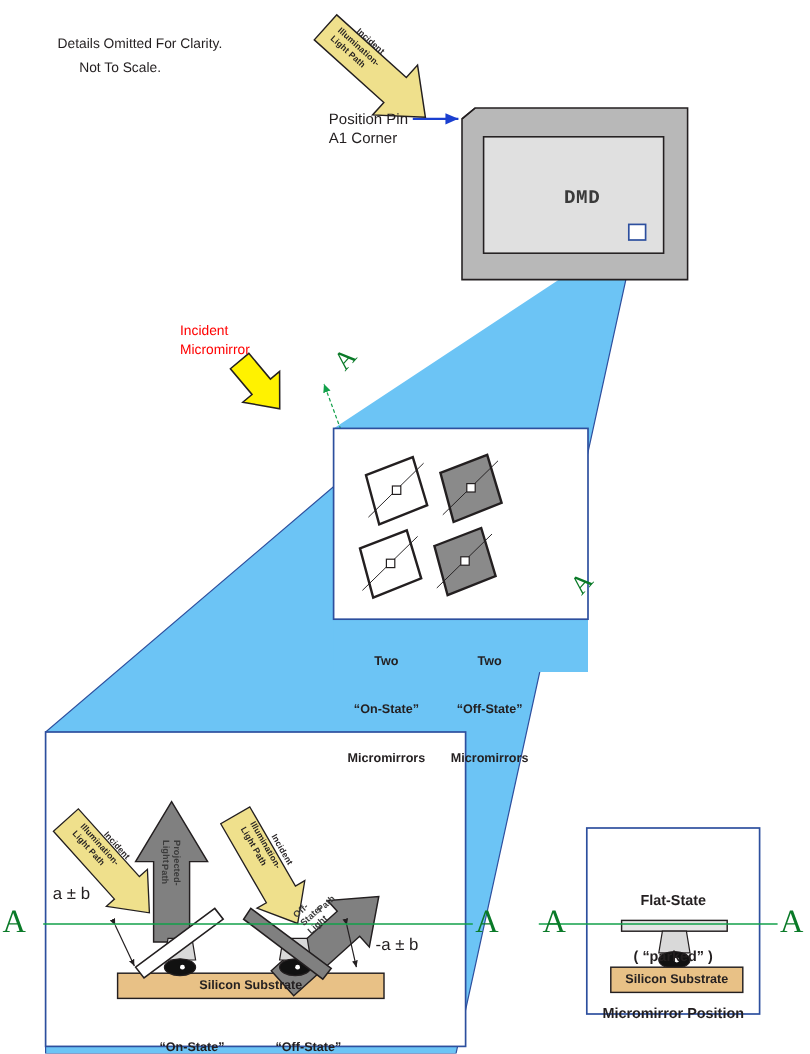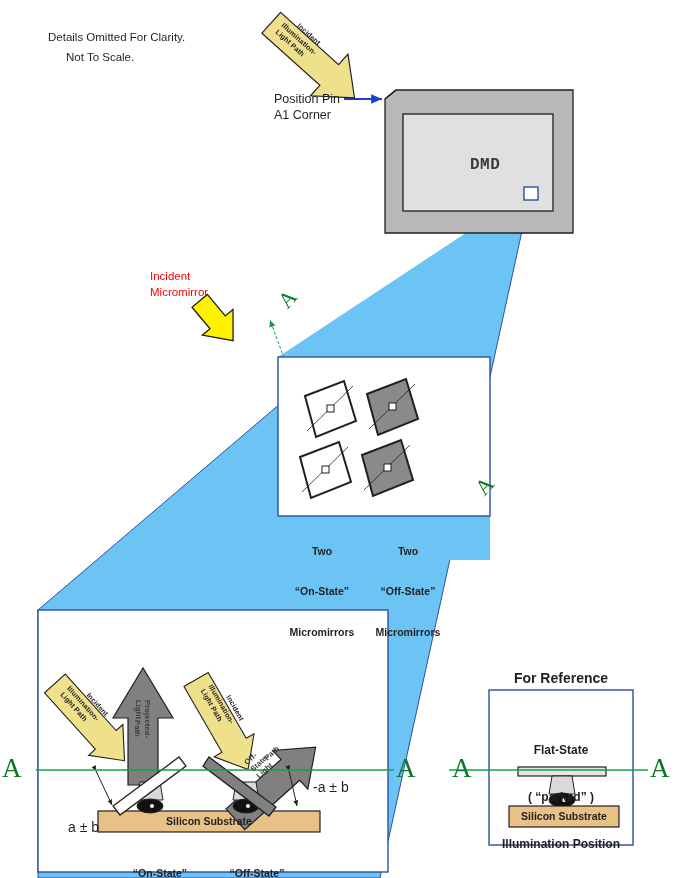--- a/index.html
+++ b/index.html
@@ -202,40 +202,39 @@
   <div style="position:absolute;left:222px;top:676px;transform:rotate(60deg);transform-origin:0 0;">
     <div class="arrlabel" style="position:absolute;left:20px;top:0px;">Incident</div>
     <div class="arrlabel" style="position:absolute;left:2px;top:10px;">Illumination-Light Path</div>
   </div>
 
   <div style="position:absolute;left:246px;top:773px;transform:rotate(-42deg);transform-origin:0 0;">
     <div class="arrlabel2" style="position:absolute;left:6px;top:-12px;">Off-State-Light</div>
     <div class="arrlabel2" style="position:absolute;left:24px;top:-2px;">Path</div>
   </div>
 
-  <div class="txt angle" style="left:44px;top:819px;margin-left:24px;">a ± b</div>
+  <div class="txt angle" style="left:44px;top:736px;">a ± b</div>
   <div class="txt angle" style="left:313px;top:779px;">-a ± b</div>
 
   <div class="txt subst" style="left:98px;top:815px;width:222px;">Silicon Substrate</div>
   <div class="txt subst" style="left:509px;top:810px;width:110px;">Silicon Substrate</div>
 
   <div class="txt statecap" style="left:108px;top:840px;width:104px;">
     <div>“On-State”</div>
     
   </div>
   <div class="txt statecap" style="left:205px;top:840px;width:104px;">
     <div>“Off-State”</div>
     
   </div>
 
-  <div class="txt refhead" style="left:489px;top:670px;width:144px;">For Reference</div>
   <div class="txt reftxt" style="left:489px;top:712px;width:144px;">
     <div>Flat-State</div>
     <div>( “parked” )</div>
-    <div>Illumination Position</div>
+    <div>Micromirror Position</div>
   </div>
 
   <div class="txt secA" style="left:2px;top:752px;">A</div>
   <div class="txt secA" style="left:396px;top:752px;">A</div>
   <div class="txt secA" style="left:452px;top:752px;">A</div>
   <div class="txt secA" style="left:650px;top:752px;">A</div>
 
 </div>
 
 </body></html>

